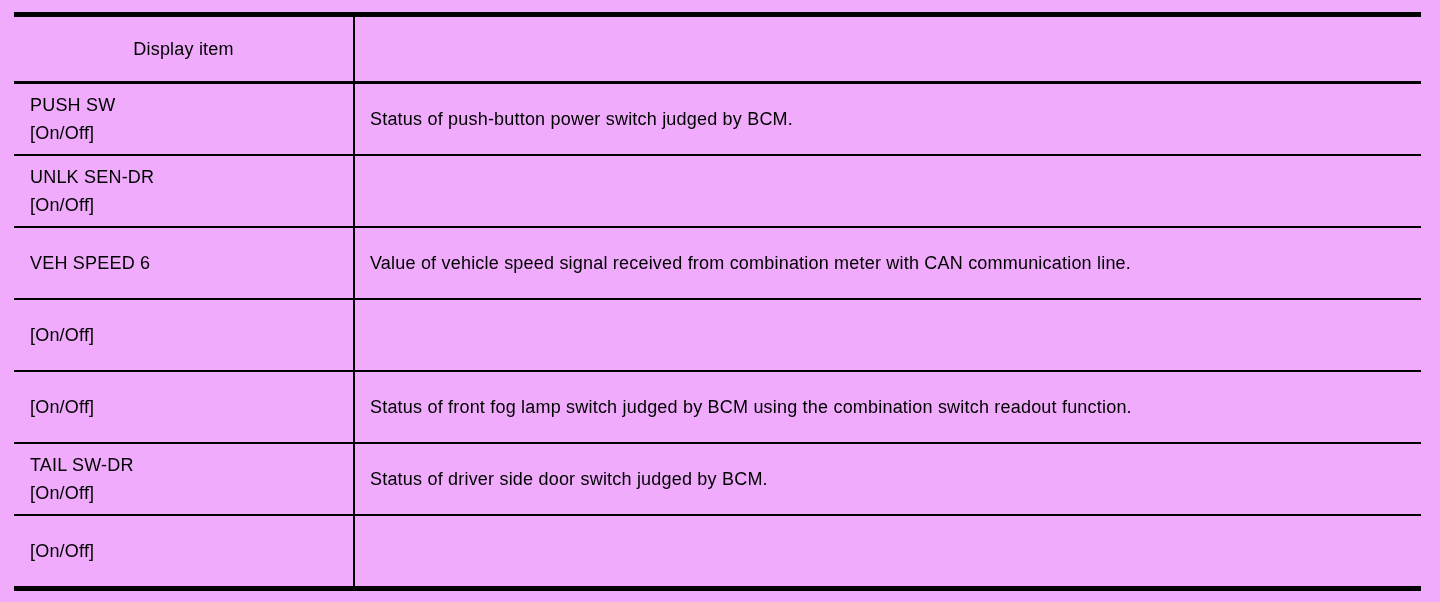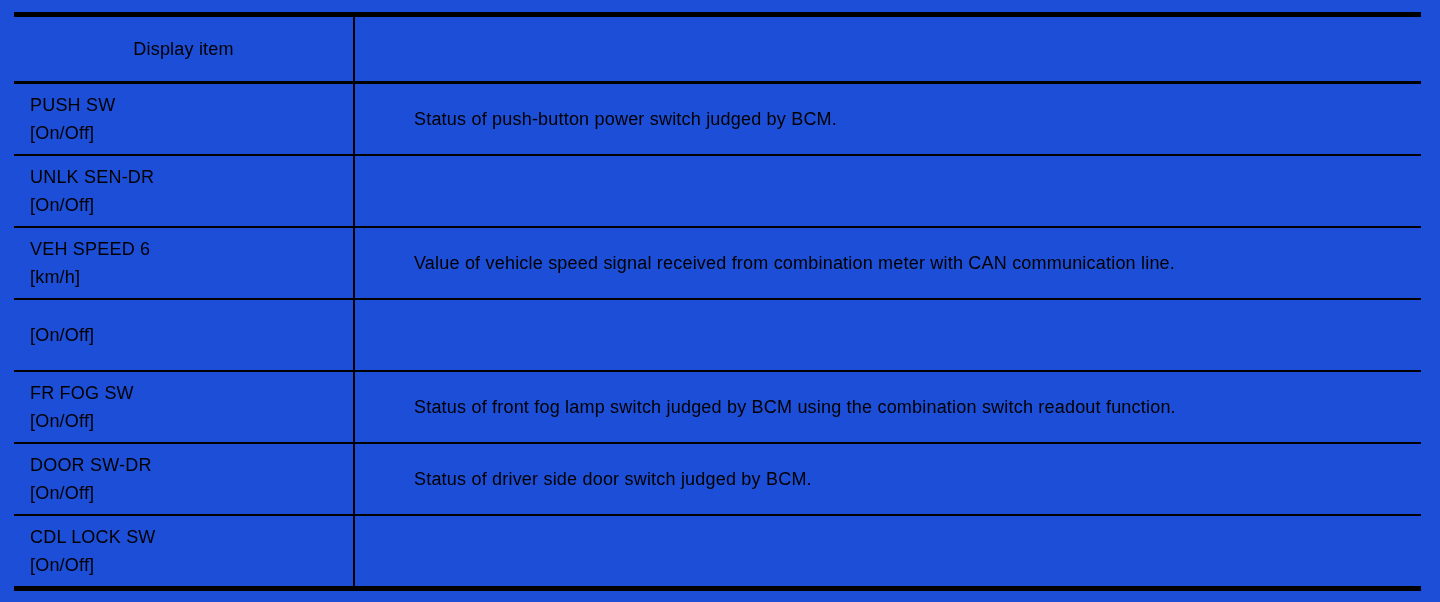--- a/index.html
+++ b/index.html
@@ -4,21 +4,21 @@
 <style>
   html, body {
     margin: 0;
     padding: 0;
     background: #ffffff;
   }
   .page {
     position: relative;
     width: 1440px;
     height: 602px;
-    background: #1d4ed8;
+    background: #f0abfc;
     font-family: "Liberation Sans", sans-serif;
     color: #000000;
   }
   .spec-table {
     position: absolute;
     left: 14px;
     top: 12px;
     width: 1407px;
     border-top: 5px solid #000000;
     border-bottom: 5px solid #000000;
@@ -27,21 +27,20 @@
     display: grid;
     grid-template-columns: 341px 1fr;
     border-bottom: 2px solid #000000;
   }
   .t-row.header {
     border-bottom: 3px solid #000000;
     height: 64px;
   }
   .t-body .t-row {
     height: 70px;
-    gap: 44px;
   }
   .t-body .t-row:last-child {
     border-bottom: none;
   }
   .cell {
     display: flex;
     flex-direction: column;
     justify-content: center;
     font-size: 18px;
     line-height: 28px;
@@ -88,55 +87,52 @@
   <div class="t-row">
     <div class="cell col1">
       <span>UNLK SEN-DR</span>
       <span>[On/Off]</span>
     </div>
   </div>
 
   <div class="t-row">
     <div class="cell col1">
       <span>VEH SPEED 6</span>
-      <span>[km/h]</span>
     </div>
     <div class="cell col2">
       <span>Value of vehicle speed signal received from combination meter with CAN communication line.</span>
     </div>
   </div>
 
   <div class="t-row">
     <div class="cell col1">
       <span>[On/Off]</span>
     </div>
   </div>
 
   <div class="t-row">
     <div class="cell col1">
-      <span>FR FOG SW</span>
       <span>[On/Off]</span>
     </div>
     <div class="cell col2">
       <span>Status of front fog lamp switch judged by BCM using the combination switch readout function.</span>
     </div>
   </div>
 
   <div class="t-row">
     <div class="cell col1">
-      <span>DOOR SW-DR</span>
+      <span>TAIL SW-DR</span>
       <span>[On/Off]</span>
     </div>
     <div class="cell col2">
       <span>Status of driver side door switch judged by BCM.</span>
     </div>
   </div>
 
   <div class="t-row">
     <div class="cell col1">
-      <span>CDL LOCK SW</span>
       <span>[On/Off]</span>
     </div>
   </div>
 </div>
 
   </div>
 </div>
 
 </body></html>

